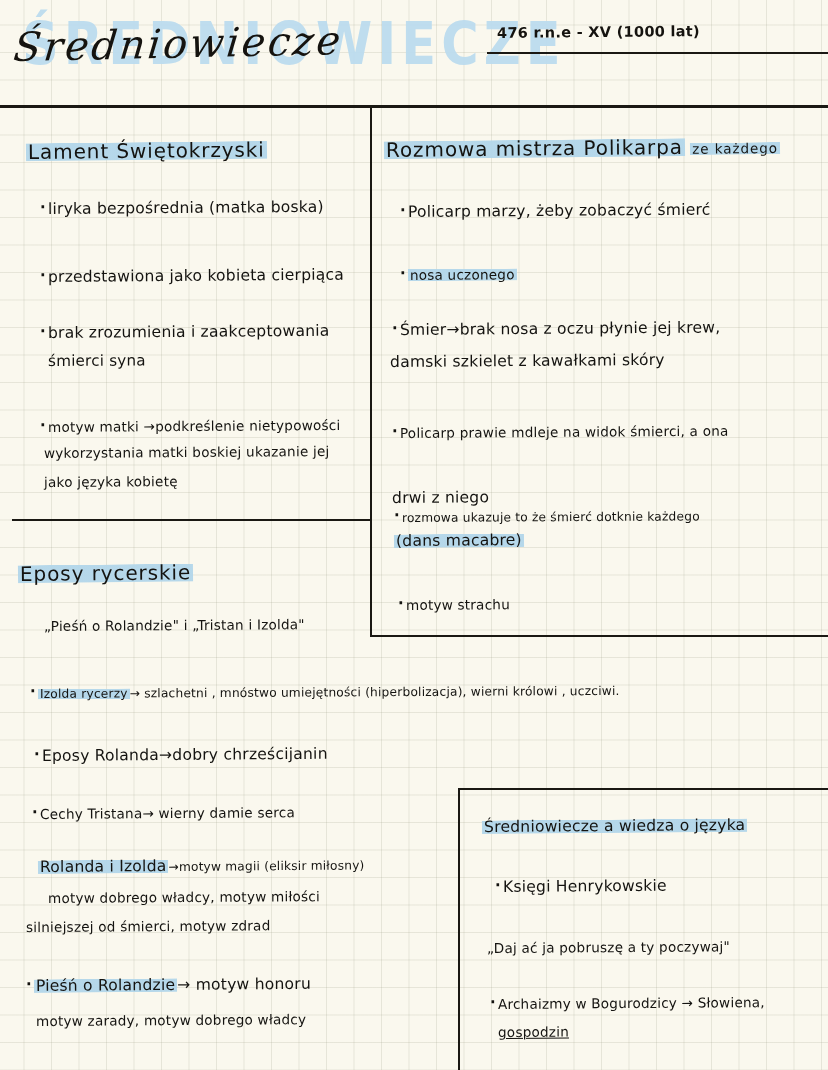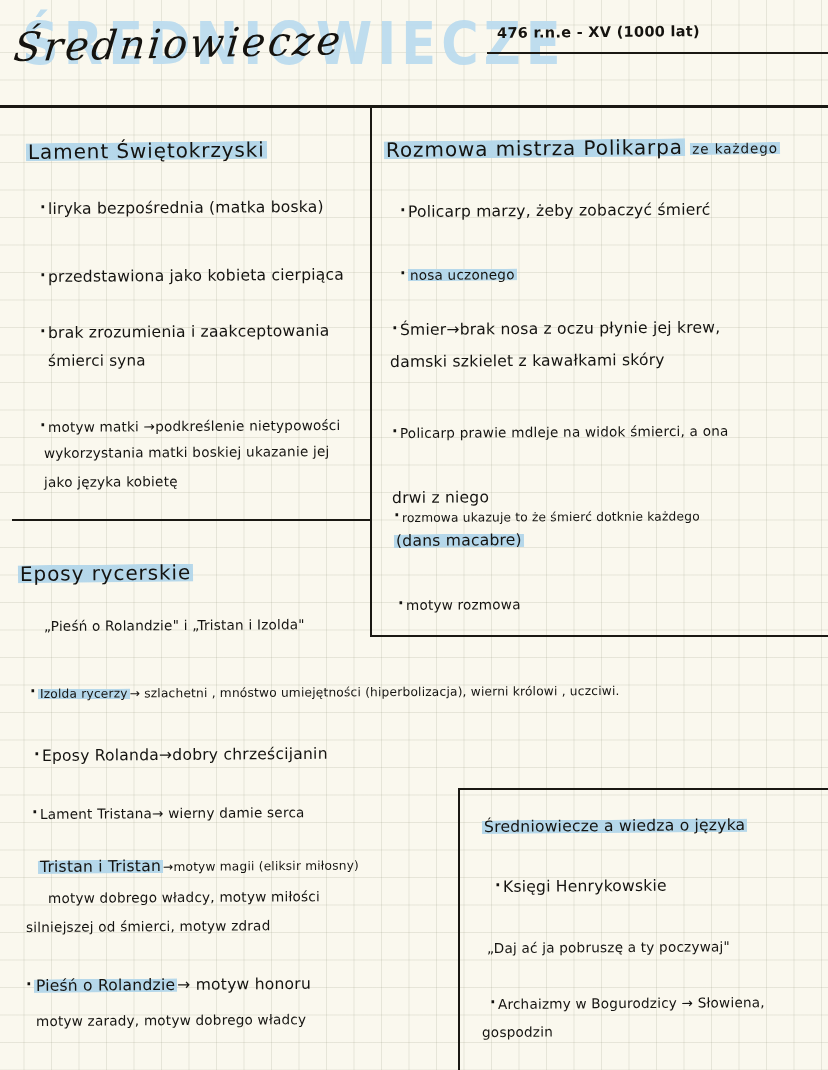--- a/index.html
+++ b/index.html
@@ -228,25 +228,25 @@
 
   <div class="hw item-xs" style="left:30px; top:682px;">
     <span class="bul">·</span><span class="hl">Izolda rycerzy</span><span>→ szlachetni , mnóstwo umiejętności (hiperbolizacja), wierni królowi , uczciwi.</span>
   </div>
 
   <div class="hw item" style="left:34px; top:745px;">
     <span class="bul">·</span><span>Eposy Rolanda</span><span>→dobry chrześcijanin</span>
   </div>
 
   <div class="hw item-sm" style="left:32px; top:803px;">
-    <span class="bul">·</span><span>Lament Tristana</span><span>→ wierny damie serca</span>
+    <span class="bul">·</span><span>Cechy Tristana</span><span>→ wierny damie serca</span>
   </div>
 
   <div class="hw item" style="left:38px; top:858px;">
-    <span class="hl">Tristan i Tristan</span><span class="item-xs" style="position:static;display:inline;">→motyw magii (eliksir miłosny)</span>
+    <span class="hl">Rolanda i Izolda</span><span class="item-xs" style="position:static;display:inline;">→motyw magii (eliksir miłosny)</span>
   </div>
   <div class="hw item-sm" style="left:48px; top:890px;">
     <span>motyw dobrego władcy, motyw miłości</span>
   </div>
   <div class="hw item-sm" style="left:26px; top:919px;">
     <span>silniejszej od  śmierci, motyw zdrad</span>
   </div>
 
   <div class="hw item" style="left:26px; top:975px;">
     <span class="bul">·</span><span class="hl">Pieśń o Rolandzie</span><span>→ motyw honoru</span>
@@ -282,35 +282,35 @@
   </div>
 
   <div class="hw item-xs" style="left:394px; top:506px;">
     <span class="bul">·</span><span>rozmowa ukazuje to że śmierć  dotknie każdego</span>
   </div>
   <div class="hw item" style="left:394px; top:532px;">
     <span class="hl">(dans macabre)</span>
   </div>
 
   <div class="hw item-sm" style="left:398px; top:594px;">
-    <span class="bul">·</span><span>motyw rozmowa</span>
+    <span class="bul">·</span><span>motyw strachu</span>
   </div>
 
   <div class="hw item" style="left:482px; top:818px;">
     <span class="hl">Średniowiecze a wiedza o języka</span>
   </div>
 
   <div class="hw item" style="left:495px; top:876px;">
     <span class="bul">·</span><span>Księgi Henrykowskie</span>
   </div>
 
   <div class="hw item-sm" style="left:487px; top:940px;">
     <span>„Daj ać ja  pobruszę a ty poczywaj"</span>
   </div>
 
   <div class="hw item-sm" style="left:490px; top:993px;">
     <span class="bul">·</span><span>Archaizmy w Bogurodzicy → Słowiena,</span>
   </div>
-  <div class="hw item-sm" style="left:482px; top:1024px;">
+  <div class="hw item-sm" style="left:498px; top:1024px;text-decoration:underline;">
     <span>gospodzin</span>
   </div>
 
 </div>
 
 </body></html>

